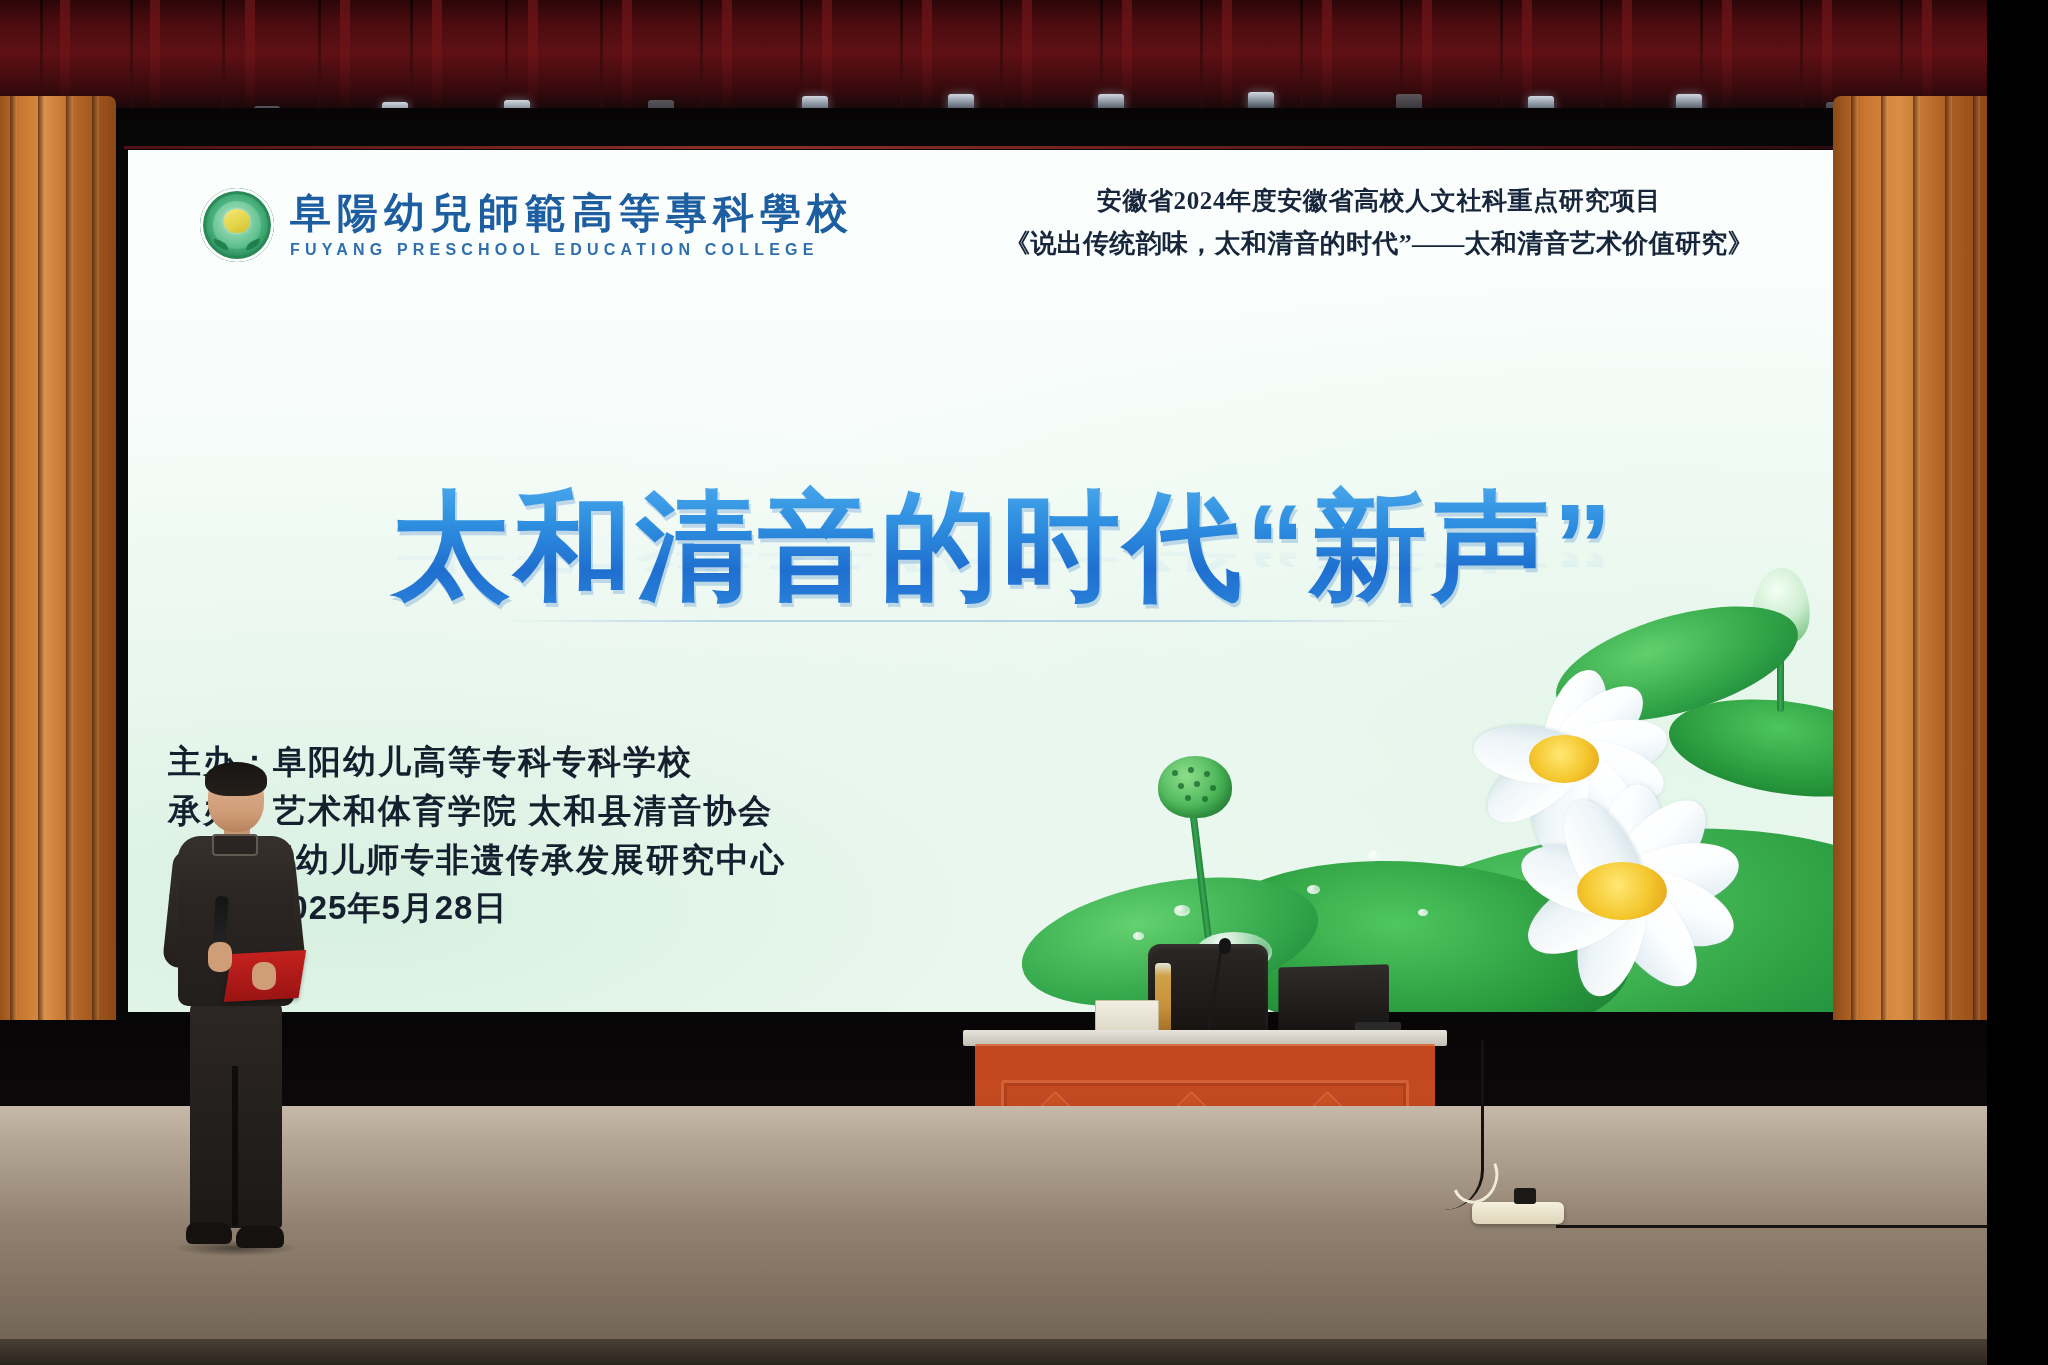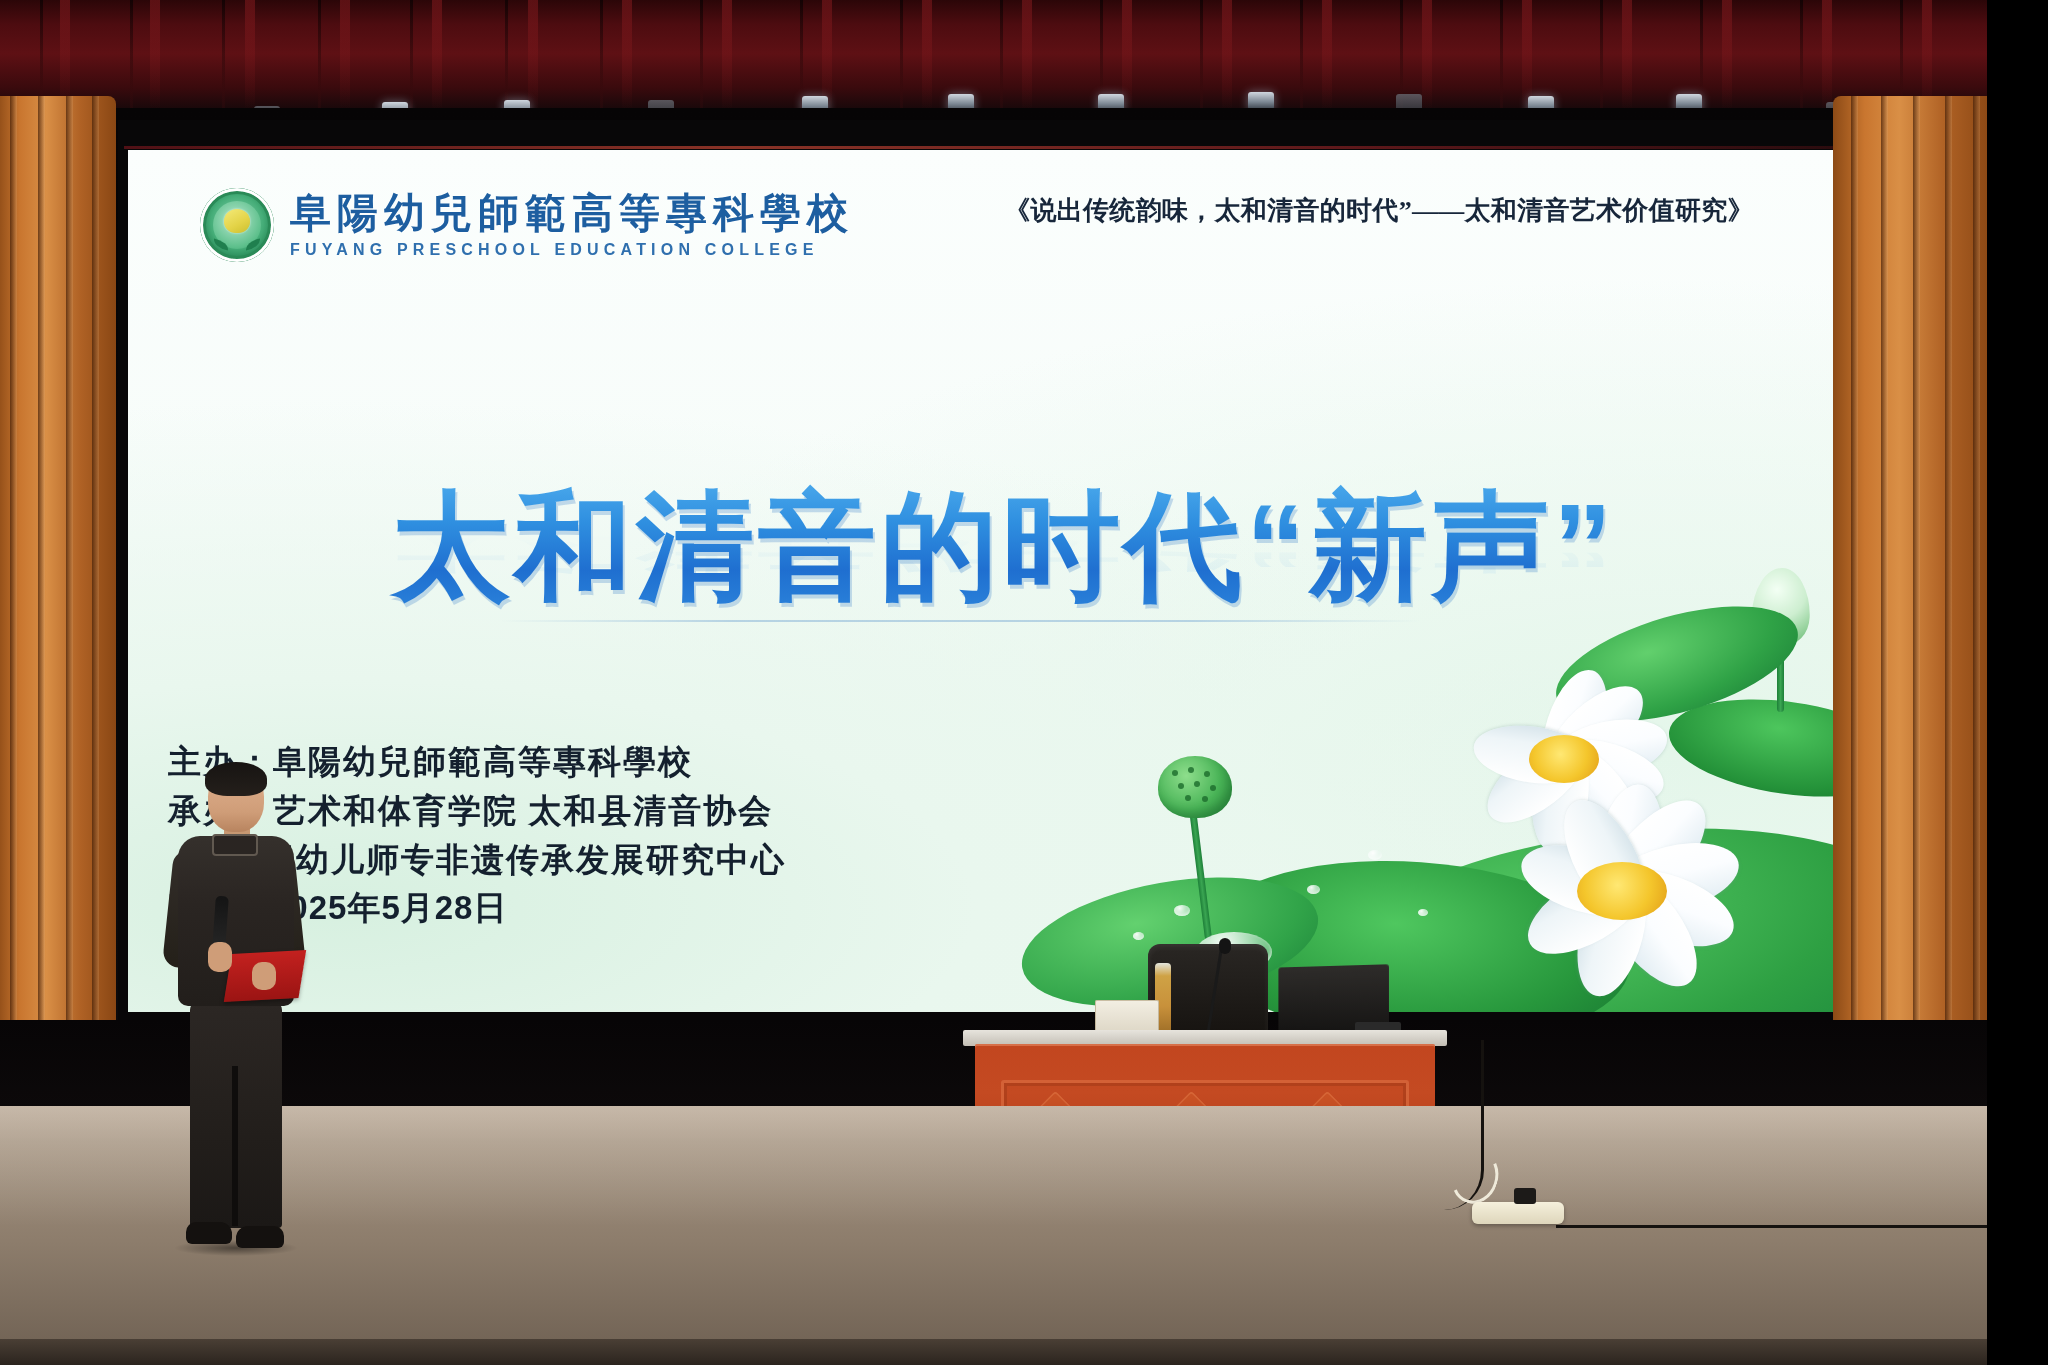--- a/index.html
+++ b/index.html
@@ -332,20 +332,21 @@
           <div class="leafR"></div>
         <div class="petal"></div>
       </div>
       <div class="school-names">
         <div class="school-cn">阜陽幼兒師範高等專科學校</div>
         <div class="school-en">FUYANG  PRESCHOOL  EDUCATION  COLLEGE</div>
       </div>
     </div>
 
     <div class="project-info">
+      <div class="l1">安徽省2024年度安徽省高校人文社科重点研究项目</div>
       <div class="l2">《说出传统韵味，太和清音的时代”——太和清音艺术价值研究》</div>
     </div>
 
     <div class="lotus-art">
       <div class="leaf farleaf"></div>
       <div class="stem" style="right:96px;bottom:300px;width:7px;height:118px;"></div>
       <div class="bud" style="right:70px;bottom:366px;"></div>
 
       <div class="leaf topleaf"></div>
       <div class="leaf big"></div>
@@ -397,21 +398,21 @@
       <div class="droplet" style="right:452px;bottom:96px;width:10px;height:7px;"></div>
       <div class="droplet" style="right:640px;bottom:18px;width:12px;height:8px;"></div>
     </div>
 
     <div class="title-reflection">太和清音的时代“新声”</div>
     <div class="main-title">太和清音的时代“新声”</div>
     <div class="title-rule"></div>
 
 
     <div class="org-block">
-      <div>主办：阜陽幼兒師範高等專科學校</div>
+      <div>主办：阜阳幼儿高等专科专科学校</div>
       <div>承办：艺术和体育学院 太和县清音协会</div>
       <div class="indent">阜阳幼儿师专非遗传承发展研究中心</div>
       <div class="date">时间：2025年5月28日</div>
     </div>
   </div>
 
   <div class="curtain left">
     <div class="fold" style="left:14px"></div>
       <div class="fold" style="left:42px"></div>
     <div class="fold" style="left:70px"></div>

